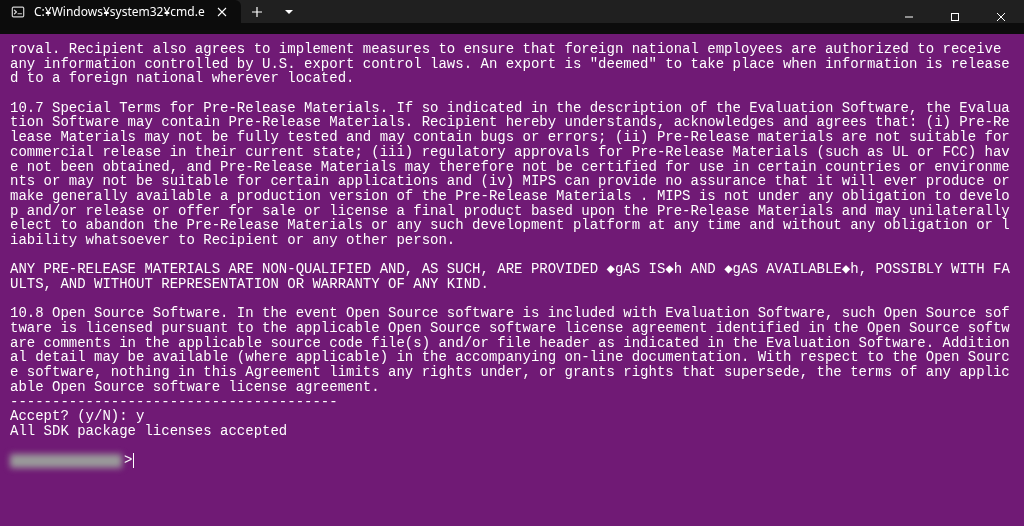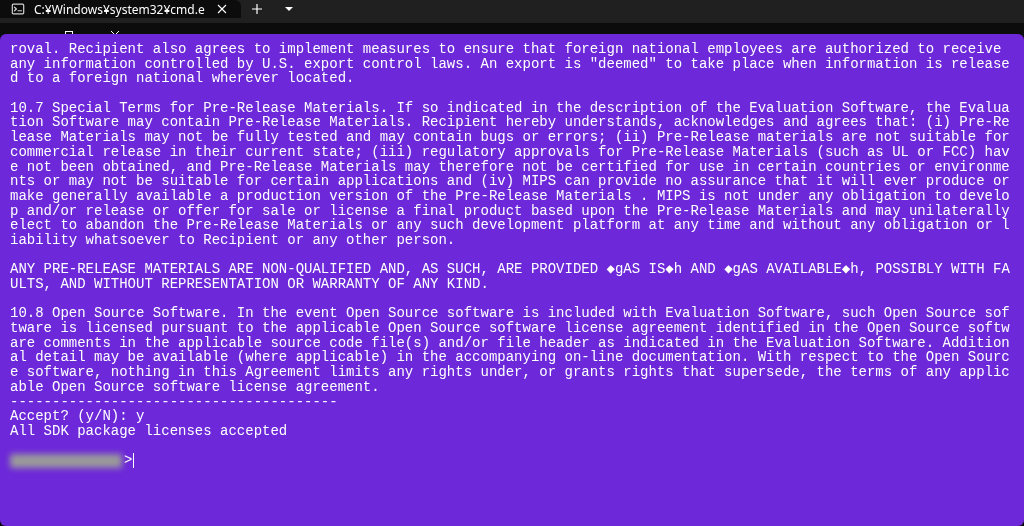--- a/index.html
+++ b/index.html
@@ -4,21 +4,21 @@
 <style>
   * { margin: 0; padding: 0; box-sizing: border-box; }
   html, body { width: 1024px; height: 526px; overflow: hidden; font-family: Consolas, "Courier New", monospace; }
   body { background: #0c0c0c; color: #cccccc; }
 
   .title-bar {
     height: 23px;
     background: #202020;
     display: flex;
     align-items: stretch;
-    -webkit-user-select: none; user-select: none; flex-direction: column;
+    -webkit-user-select: none; user-select: none;
   }
   .tab-strip { display: flex; align-items: stretch; }
   .tab {
     background: #0c0c0c;
     display: flex;
     align-items: center;
     gap: 8px;
     padding: 0 10px;
     min-width: 200px;
     border-top-right-radius: 6px;
@@ -57,23 +57,22 @@
 
   .terminal {
     position: absolute;
     top: 34px; left: 0; right: 0; bottom: 0;
     padding: 8px 10px 10px 10px;
     font-size: 14px;
     line-height: 1.05;
     white-space: pre-wrap;
     word-break: break-all;
     color: #ffffff;
-    background: #6d28d9;
+    background: #701a75;
     font-family: Consolas, "Courier New", monospace;
-    border-radius: 6px;
   }
 
   .prompt-line { display: flex; align-items: center; gap: 0; }
   .redacted {
     display: inline-block;
     width: 112px; height: 14px;
     filter: blur(3px);
     background: #9a9a9a;
     border-radius: 2px;
     margin-right: 2px;

